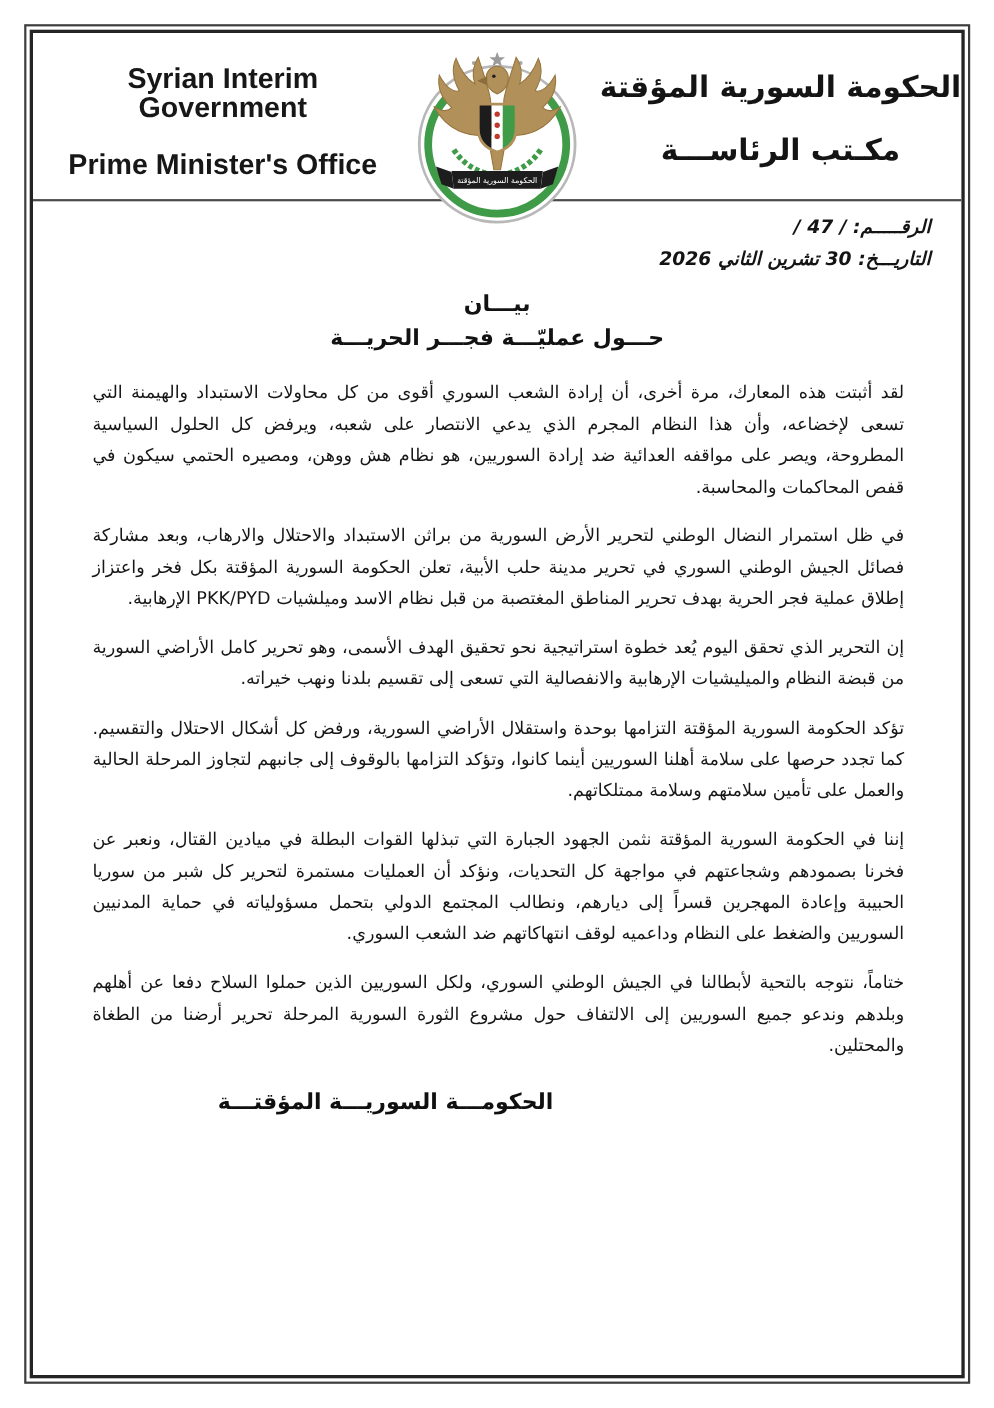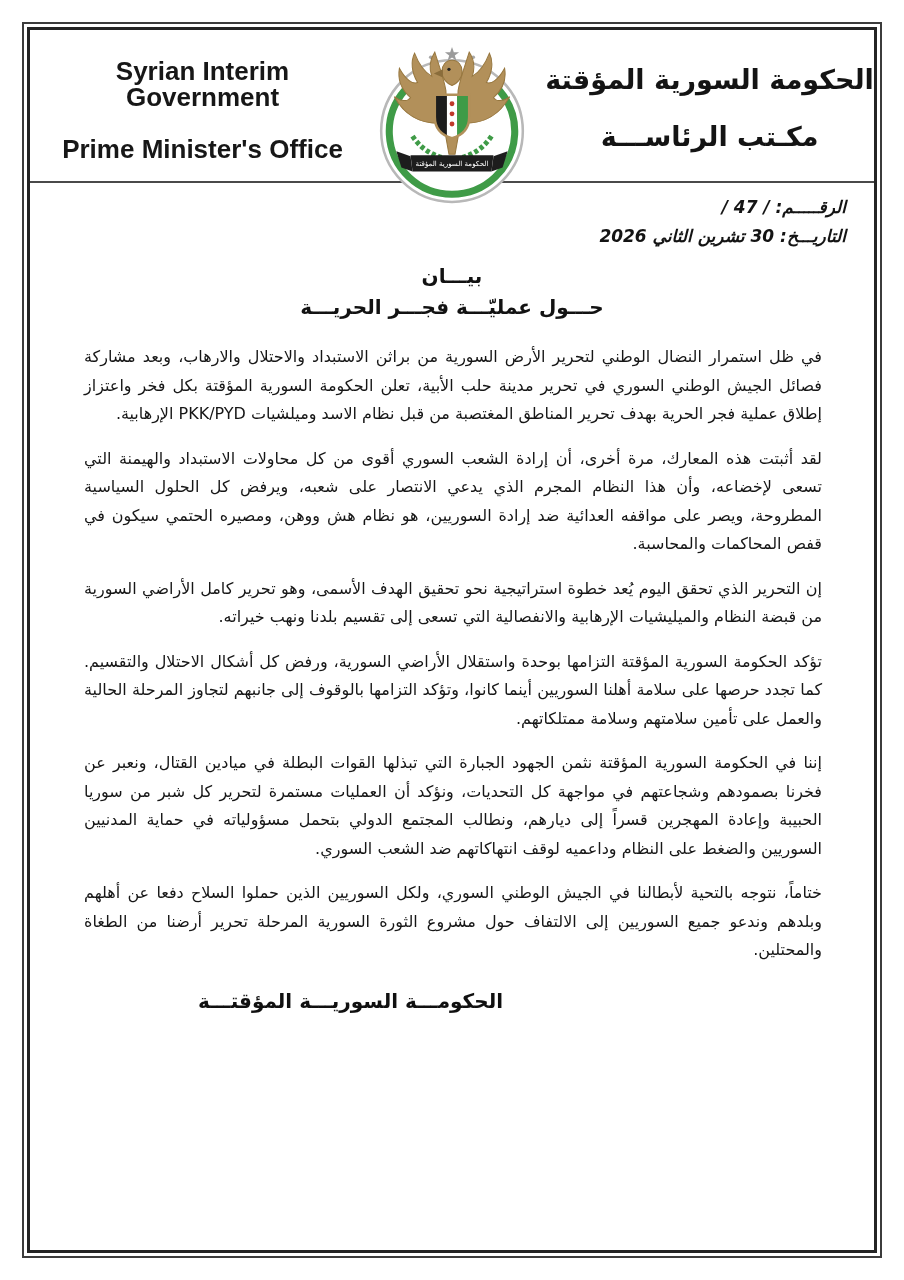--- a/index.html
+++ b/index.html
@@ -145,22 +145,22 @@
       <div>الرقـــــم:  / 47 /</div>
       <div>التاريـــخ: 30 تشرين الثاني 2026</div>
     </div>
 
     <div class="stmt-title">
       <div class="t1">بيـــان</div>
       <div class="t2">حـــول عمليّـــة فجـــر الحريـــة</div>
     </div>
 
     <div class="body-area">
+      <p>لقد أثبتت هذه المعارك، مرة أخرى، أن إرادة الشعب السوري أقوى من كل محاولات الاستبداد والهيمنة التي تسعى لإخضاعه، وأن هذا النظام المجرم الذي يدعي الانتصار على شعبه، ويرفض كل الحلول السياسية المطروحة، ويصر على مواقفه العدائية ضد إرادة السوريين، هو نظام هش ووهن، ومصيره الحتمي سيكون في قفص المحاكمات والمحاسبة.</p>
       <p>في ظل استمرار النضال الوطني لتحرير الأرض السورية من براثن الاستبداد والاحتلال والارهاب، وبعد مشاركة فصائل الجيش الوطني السوري في تحرير مدينة حلب الأبية، تعلن الحكومة السورية المؤقتة بكل فخر واعتزاز إطلاق عملية فجر الحرية بهدف تحرير المناطق المغتصبة من قبل نظام الاسد وميلشيات PKK/PYD الإرهابية.</p>
-      <p>لقد أثبتت هذه المعارك، مرة أخرى، أن إرادة الشعب السوري أقوى من كل محاولات الاستبداد والهيمنة التي تسعى لإخضاعه، وأن هذا النظام المجرم الذي يدعي الانتصار على شعبه، ويرفض كل الحلول السياسية المطروحة، ويصر على مواقفه العدائية ضد إرادة السوريين، هو نظام هش ووهن، ومصيره الحتمي سيكون في قفص المحاكمات والمحاسبة.</p>
       <p>إن التحرير الذي تحقق اليوم يُعد خطوة استراتيجية نحو تحقيق الهدف الأسمى، وهو تحرير كامل الأراضي السورية من قبضة النظام والميليشيات الإرهابية والانفصالية التي تسعى إلى تقسيم بلدنا ونهب خيراته.</p>
       <p>تؤكد الحكومة السورية المؤقتة التزامها بوحدة واستقلال الأراضي السورية، ورفض كل أشكال الاحتلال والتقسيم. كما تجدد حرصها على سلامة أهلنا السوريين أينما كانوا، وتؤكد التزامها بالوقوف إلى جانبهم لتجاوز المرحلة الحالية والعمل على تأمين سلامتهم وسلامة ممتلكاتهم.</p>
       <p>إننا في الحكومة السورية المؤقتة نثمن الجهود الجبارة التي تبذلها القوات البطلة في ميادين القتال، ونعبر عن فخرنا بصمودهم وشجاعتهم في مواجهة كل التحديات، ونؤكد أن العمليات مستمرة لتحرير كل شبر من سوريا الحبيبة وإعادة المهجرين قسراً إلى ديارهم، ونطالب المجتمع الدولي بتحمل مسؤولياته في حماية المدنيين السوريين والضغط على النظام وداعميه لوقف انتهاكاتهم ضد الشعب السوري.</p>
       <p>ختاماً، نتوجه بالتحية لأبطالنا في الجيش الوطني السوري، ولكل السوريين الذين حملوا السلاح دفعا عن أهلهم وبلدهم وندعو جميع السوريين إلى الالتفاف حول مشروع الثورة السورية المرحلة تحرير أرضنا من الطغاة والمحتلين.</p>
 
       <div class="signature">الحكومـــة السوريـــة المؤقتـــة</div>
     </div>
 
   </div>
 </div>

